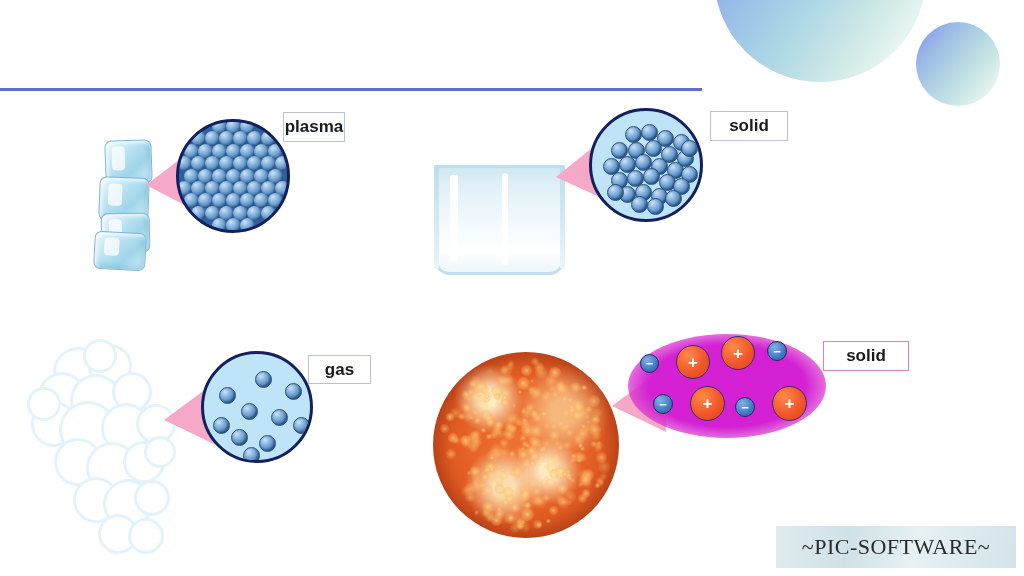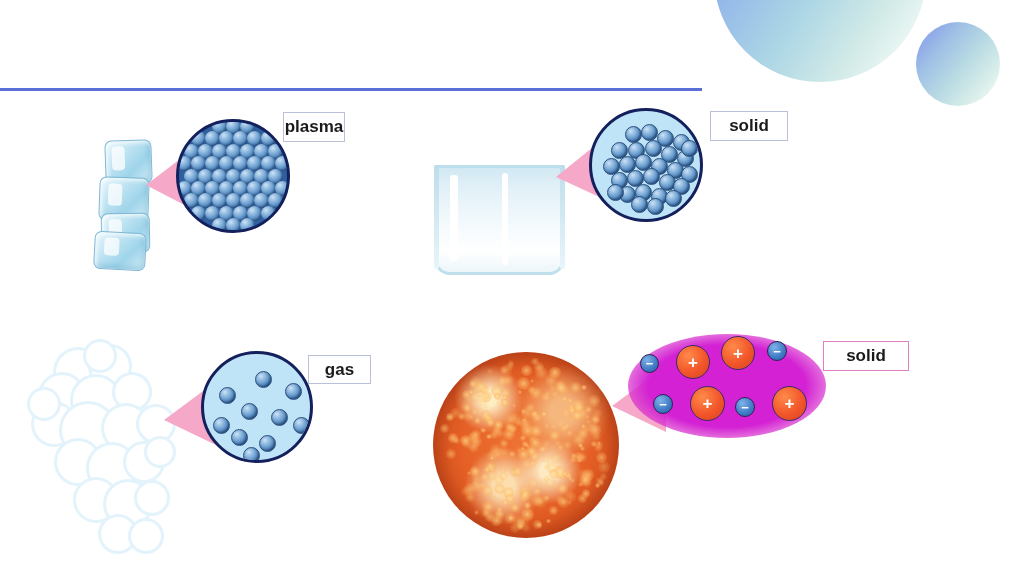--- a/index.html
+++ b/index.html
@@ -550,13 +550,16 @@
         <div class="ion pos" style="left: 721px; top: 336px; width: 34px; height: 34px;">+</div>
         <div class="ion neg" style="left: 767px; top: 341px; width: 20px; height: 20px;">−</div>
         <div class="ion neg" style="left: 653px; top: 394px; width: 20px; height: 20px;">−</div>
         <div class="ion pos" style="left: 690px; top: 386px; width: 35px; height: 35px;">+</div>
         <div class="ion neg" style="left: 735px; top: 397px; width: 20px; height: 20px;">−</div>
         <div class="ion pos" style="left: 772px; top: 386px; width: 35px; height: 35px;">+</div>
       </div>
     <div class="chip pink" id="chip-plasma">solid</div>
   </div>
 
+  <div class="wm">
+    <span>~PIC-SOFTWARE~</span>
+  </div>
 </div>
 
 </body></html>

